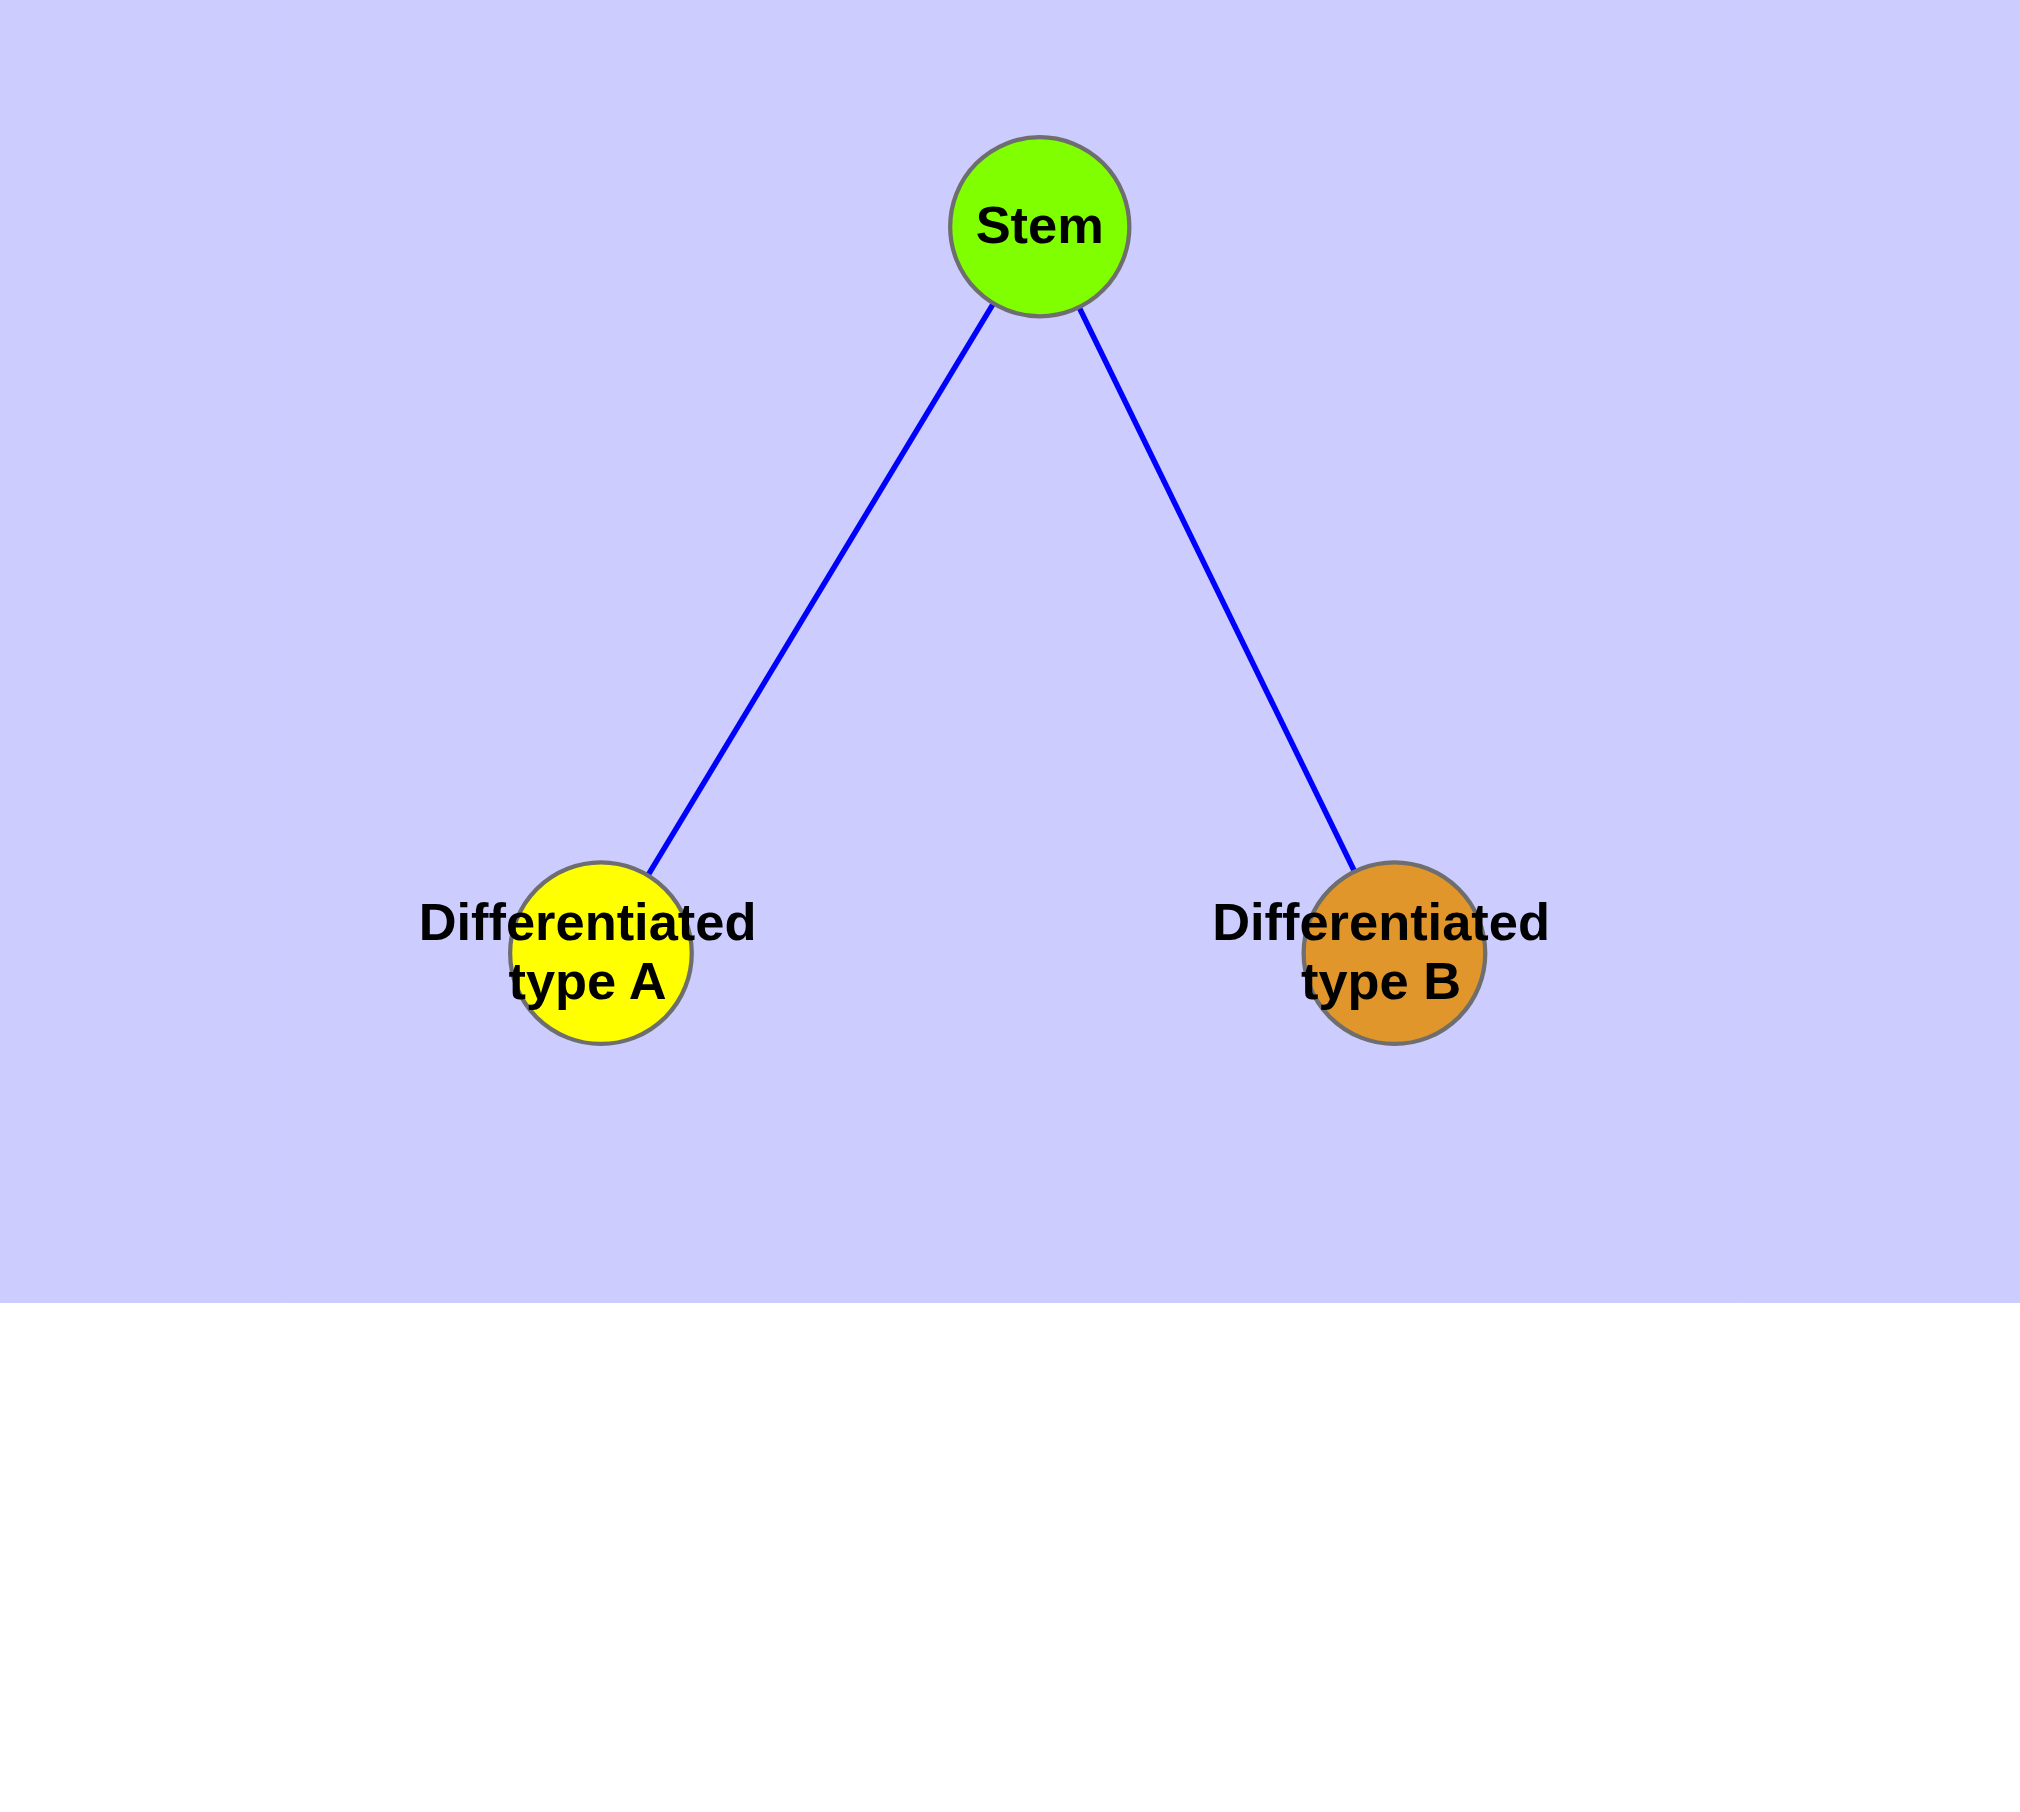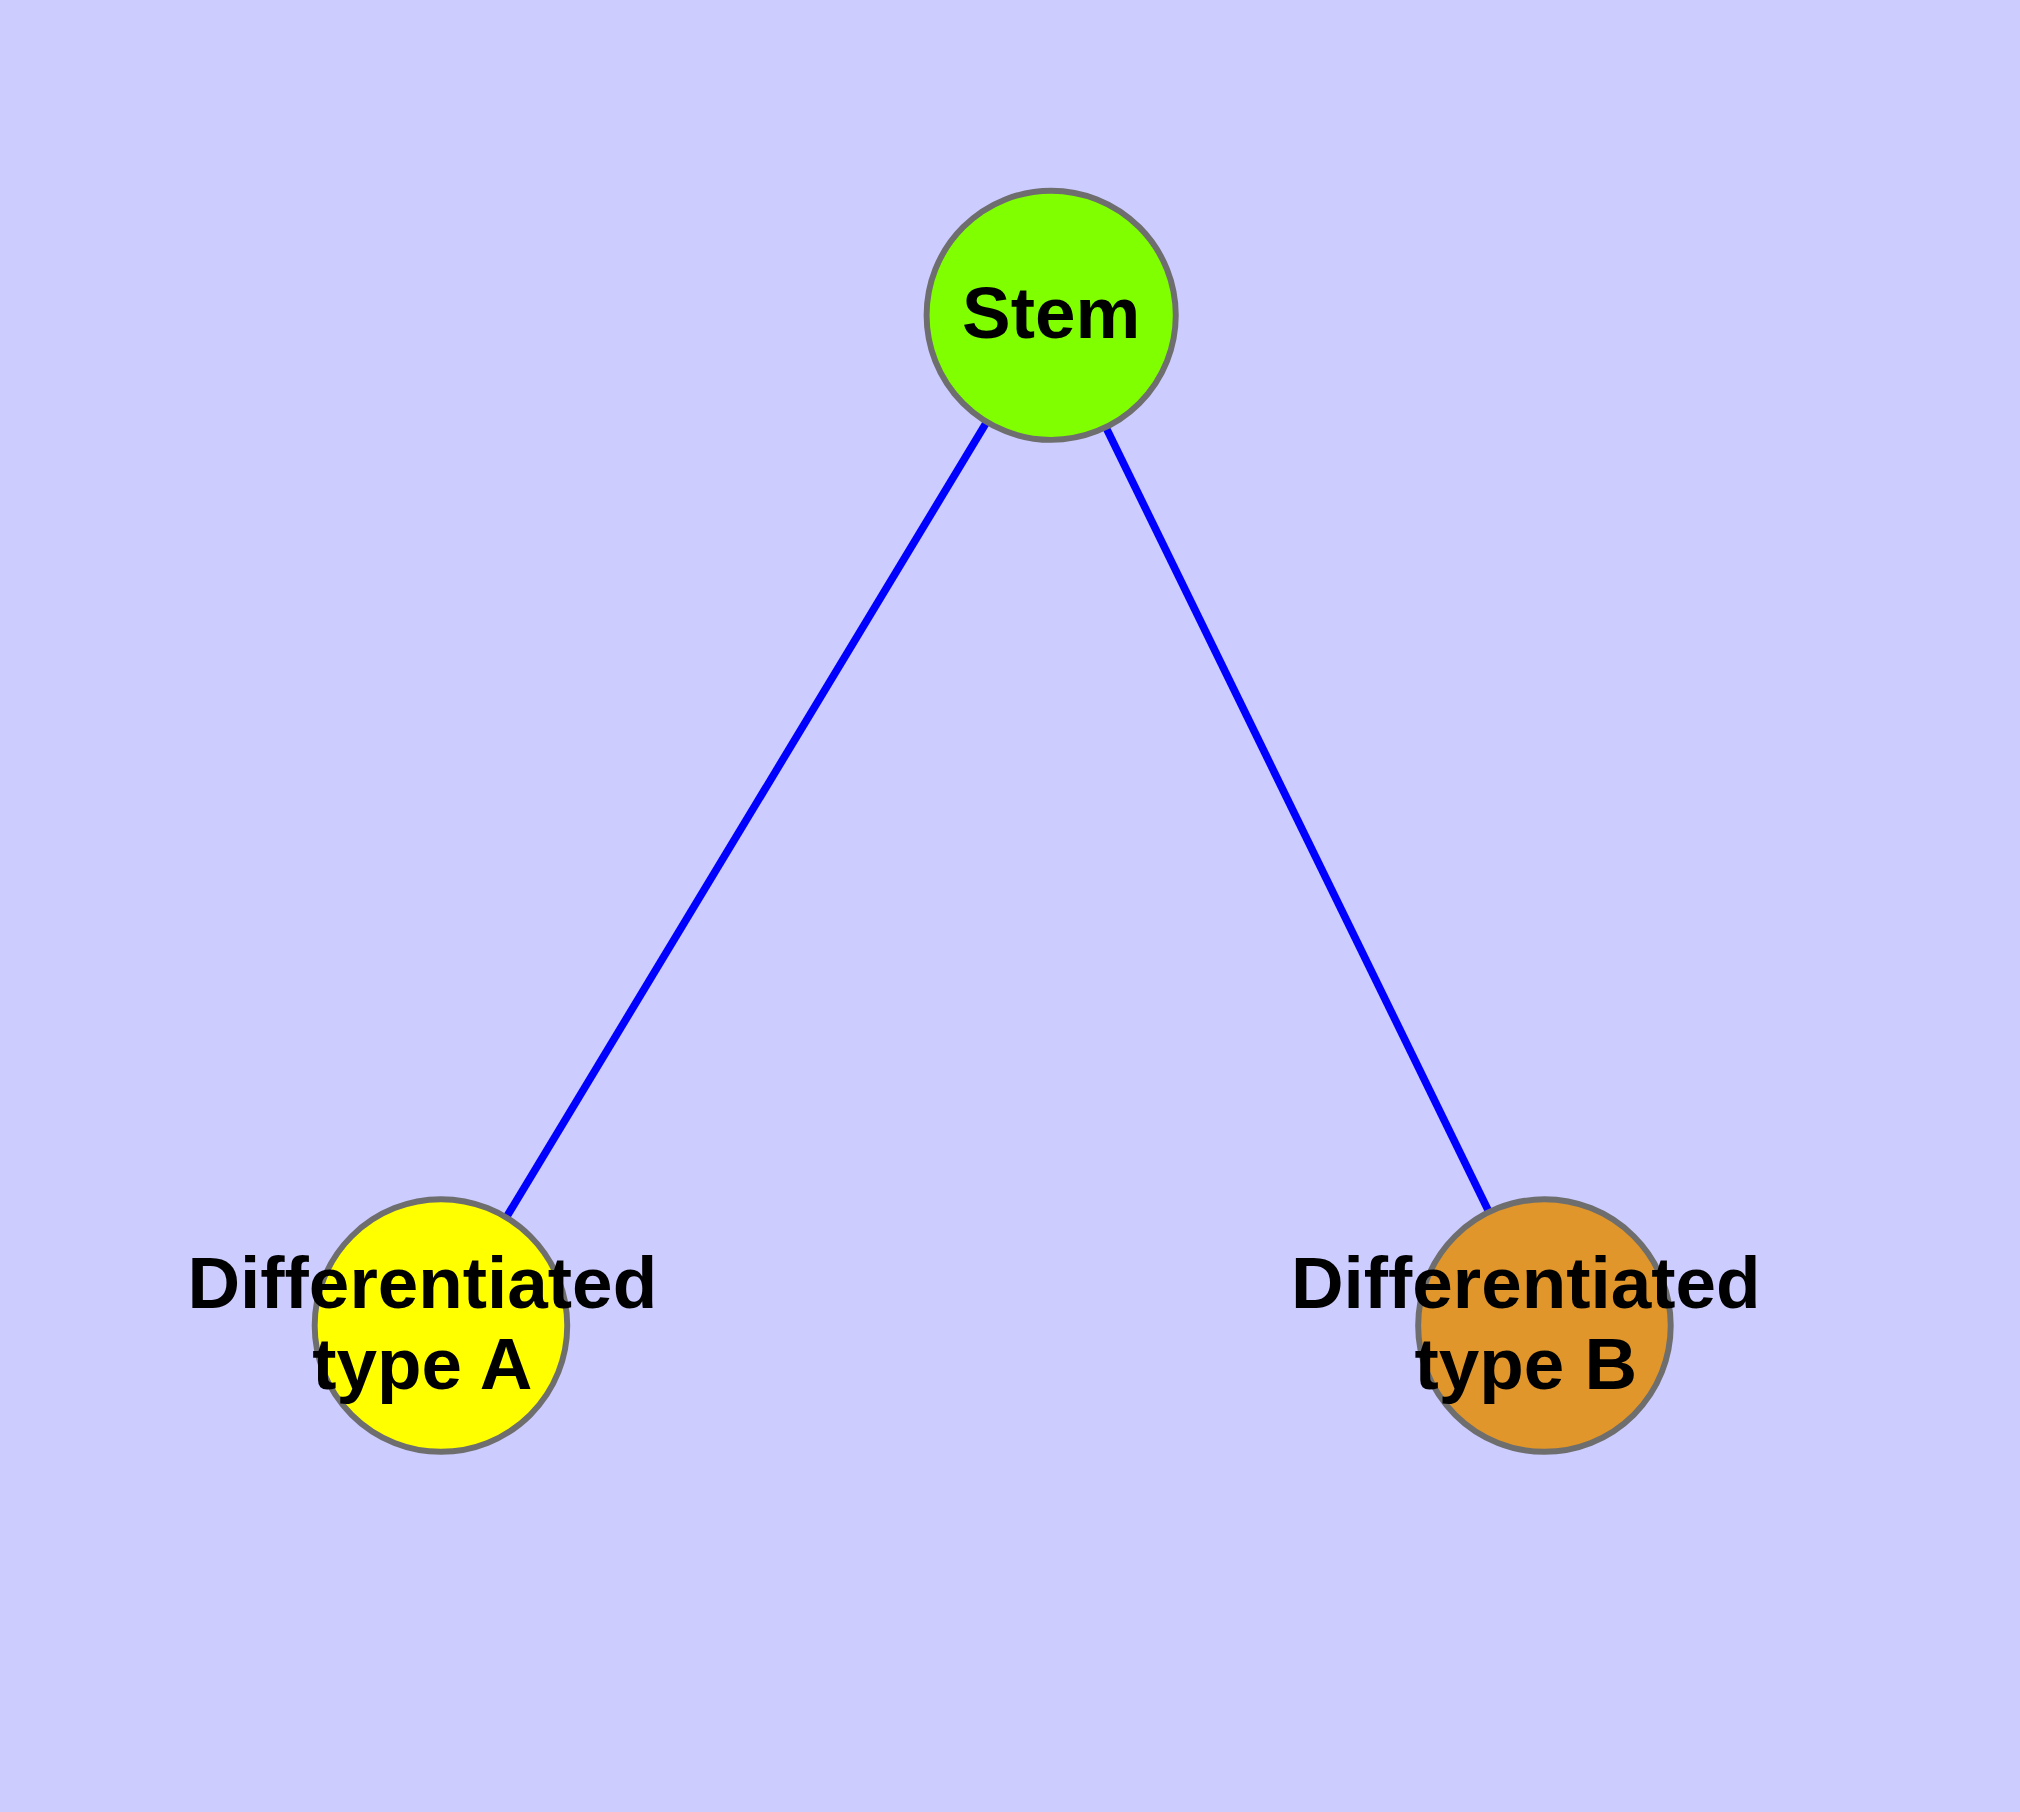--- a/index.html
+++ b/index.html
@@ -25,21 +25,21 @@
   .node-label {
     font-weight: bold;
     fill: #000000;
     font-family: "Liberation Sans", sans-serif;
     paint-order: normal;
   }
 </style>
 </head>
 <body>
 
-<div id="stage" style="width: 2021px; height: 1812px; background: rgb(204, 204, 255);">
+<div id="stage" style="width: 2021px; height: 1303px; background: rgb(204, 204, 255);">
   <svg id="graph-canvas" viewBox="0 0 2384 2138" preserveAspectRatio="xMidYMid meet" xmlns="http://www.w3.org/2000/svg">
 
     <rect id="bg-rect" x="0" y="0" width="2384" height="2138" fill="#ccccff"></rect>
 
     <g id="edge-layer">
         <line x1="1240" y1="372" x2="520" y2="1564" stroke="#0000ff" stroke-width="9" stroke-linecap="butt"></line>
         <line x1="1240" y1="372" x2="1822" y2="1564" stroke="#0000ff" stroke-width="9" stroke-linecap="butt"></line>
       </g>
     <g id="node-layer">
         <circle cx="1240" cy="372" r="147" fill="#80ff00" stroke="#6e6e6e" stroke-width="7"></circle>

